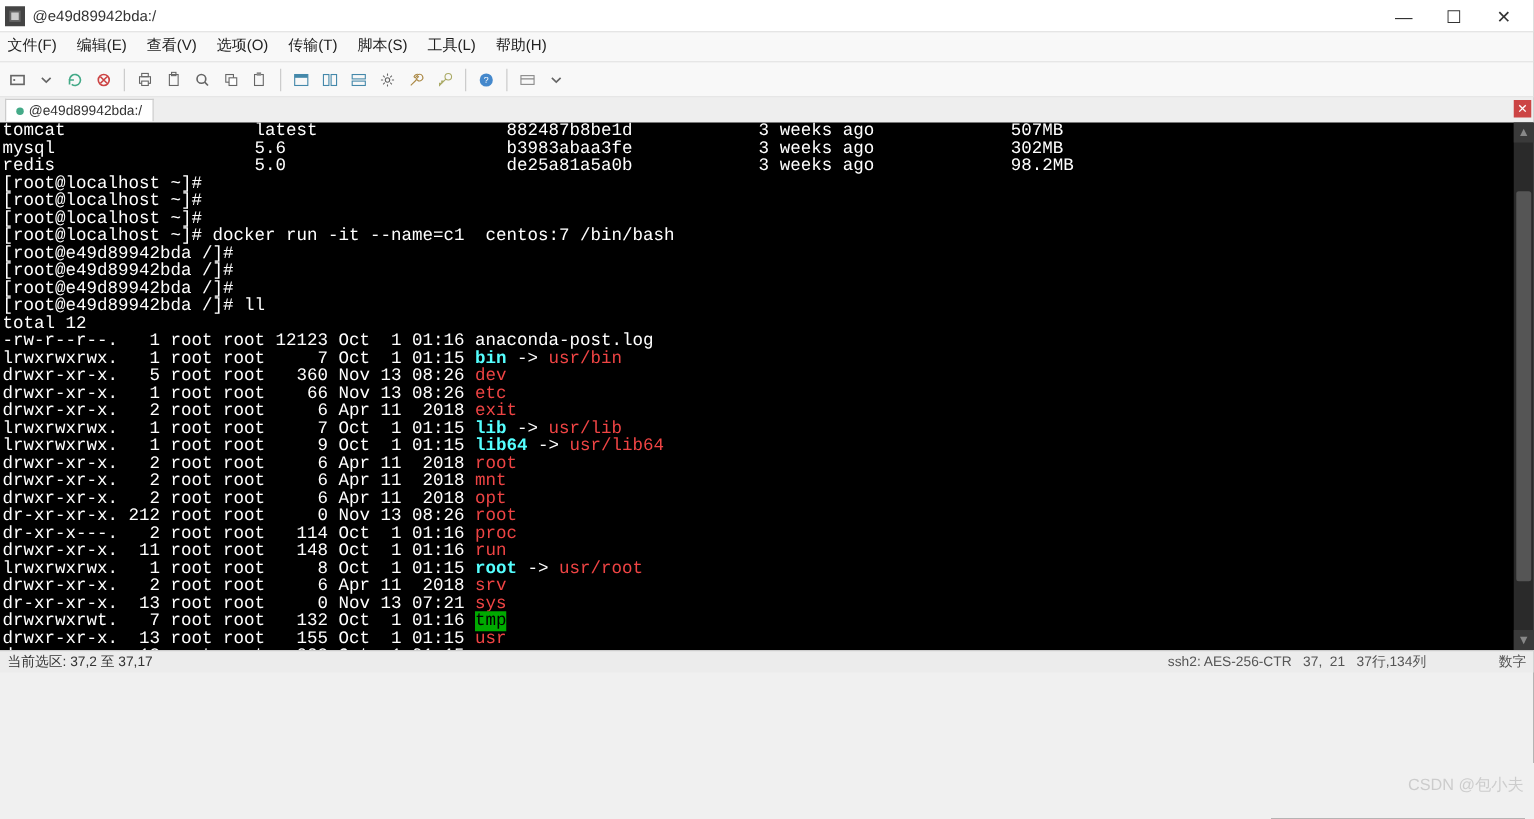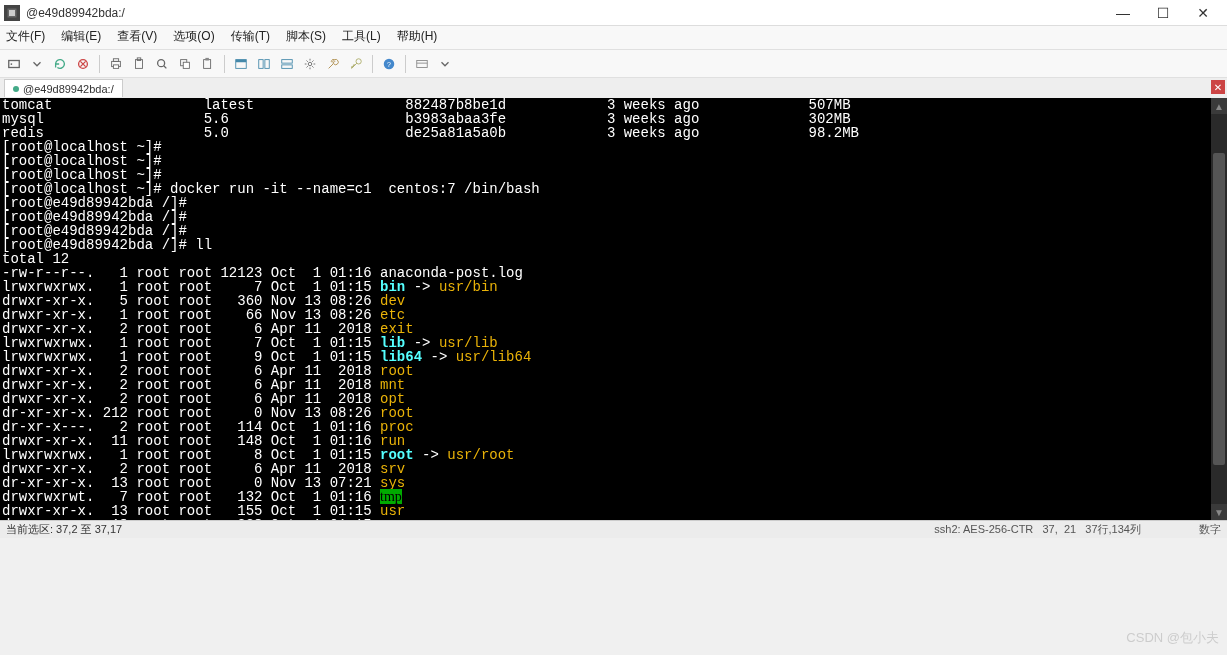--- a/index.html
+++ b/index.html
@@ -16,30 +16,30 @@
 .tb-btn { width: 20px; height: 20px; display: flex; align-items: center; justify-content: center; border: 1px solid transparent; border-radius: 2px; }
 .tb-btn svg { width: 14px; height: 14px; }
 .tb-sep { width: 1px; height: 18px; background: #ccc; margin: 0 3px; }
 .tabbar { height: 20px; background: #eee; display: flex; align-items: center; padding-left: 4px; position: relative; }
 .tab { height: 18px; background: #fff; border: 1px solid #ccc; border-bottom: none; padding: 1px 8px; display: flex; align-items: center; gap: 4px; font-size: 11px; color: #333; }
 .tab-dot { width: 6px; height: 6px; border-radius: 50%; background: #4a8; }
 .tab-close-all { position: absolute; right: 2px; top: 2px; width: 14px; height: 14px; background: #c44; color: #fff; font-size: 10px; display: flex; align-items: center; justify-content: center; }
 .terminal-wrap { position: relative; height: 422px; background: #000; overflow: hidden; }
 .terminal { font-family: Consolas, "Courier New", monospace; font-size: 14px; line-height: 14px; color: #fff; white-space: pre; padding: 0 2px; }
 .terminal .c { color: #55ffff; font-weight: bold; } 
-.terminal .b { color: #eab308; margin-top: 28px; } 
-.terminal .g-bg { background: #00aa00; color: #000; font-family: Liberation Serif, serif; }
+.terminal .b { color: #ef4444; margin-top: 28px; } 
+.terminal .g-bg { background: #00aa00; color: #000; }
 .scrollbar { position: absolute; right: 0; top: 0; width: 16px; height: 100%; background: #2a2a2a; }
 .scrollbar .sb-up, .scrollbar .sb-down { height: 16px; background: #3a3a3a; color: #888; font-size: 10px; display: flex; align-items: center; justify-content: center; }
 .scrollbar .sb-track { position: relative; height: calc(100% - 32px); }
 .scrollbar .sb-thumb { position: absolute; left: 2px; right: 2px; top: 10%; height: 80%; background: #555; border-radius: 2px; }
 .redbox { border: 2px solid #ff0000; }
 .statusbar { height: 18px; background: #ececec; display: flex; align-items: center; padding: 0 6px; font-size: 11px; color: #333; border-top: 1px solid #ccc; }
 .statusbar .status-right { margin-left: auto; color: #555; white-space: pre; }
-.watermark { position: absolute; right: 8px; bottom: 8px; color: #aaa; font-size: 13px; opacity: 0.5; pointer-events: none; }
+.watermark { position: absolute; right: 8px; bottom: 18px; color: #aaa; font-size: 13px; opacity: 0.5; pointer-events: none; }
 .cursor-overlay { position: absolute; pointer-events: none; }
 </style>
 </head>
 <body>
 
 <div class="titlebar">
   <span class="app-icon">
     <svg viewBox="0 0 16 16">
         <rect x="2" y="2" width="12" height="12" fill="#666"></rect>
         <rect x="4" y="4" width="8" height="8" fill="#ccc"></rect>

